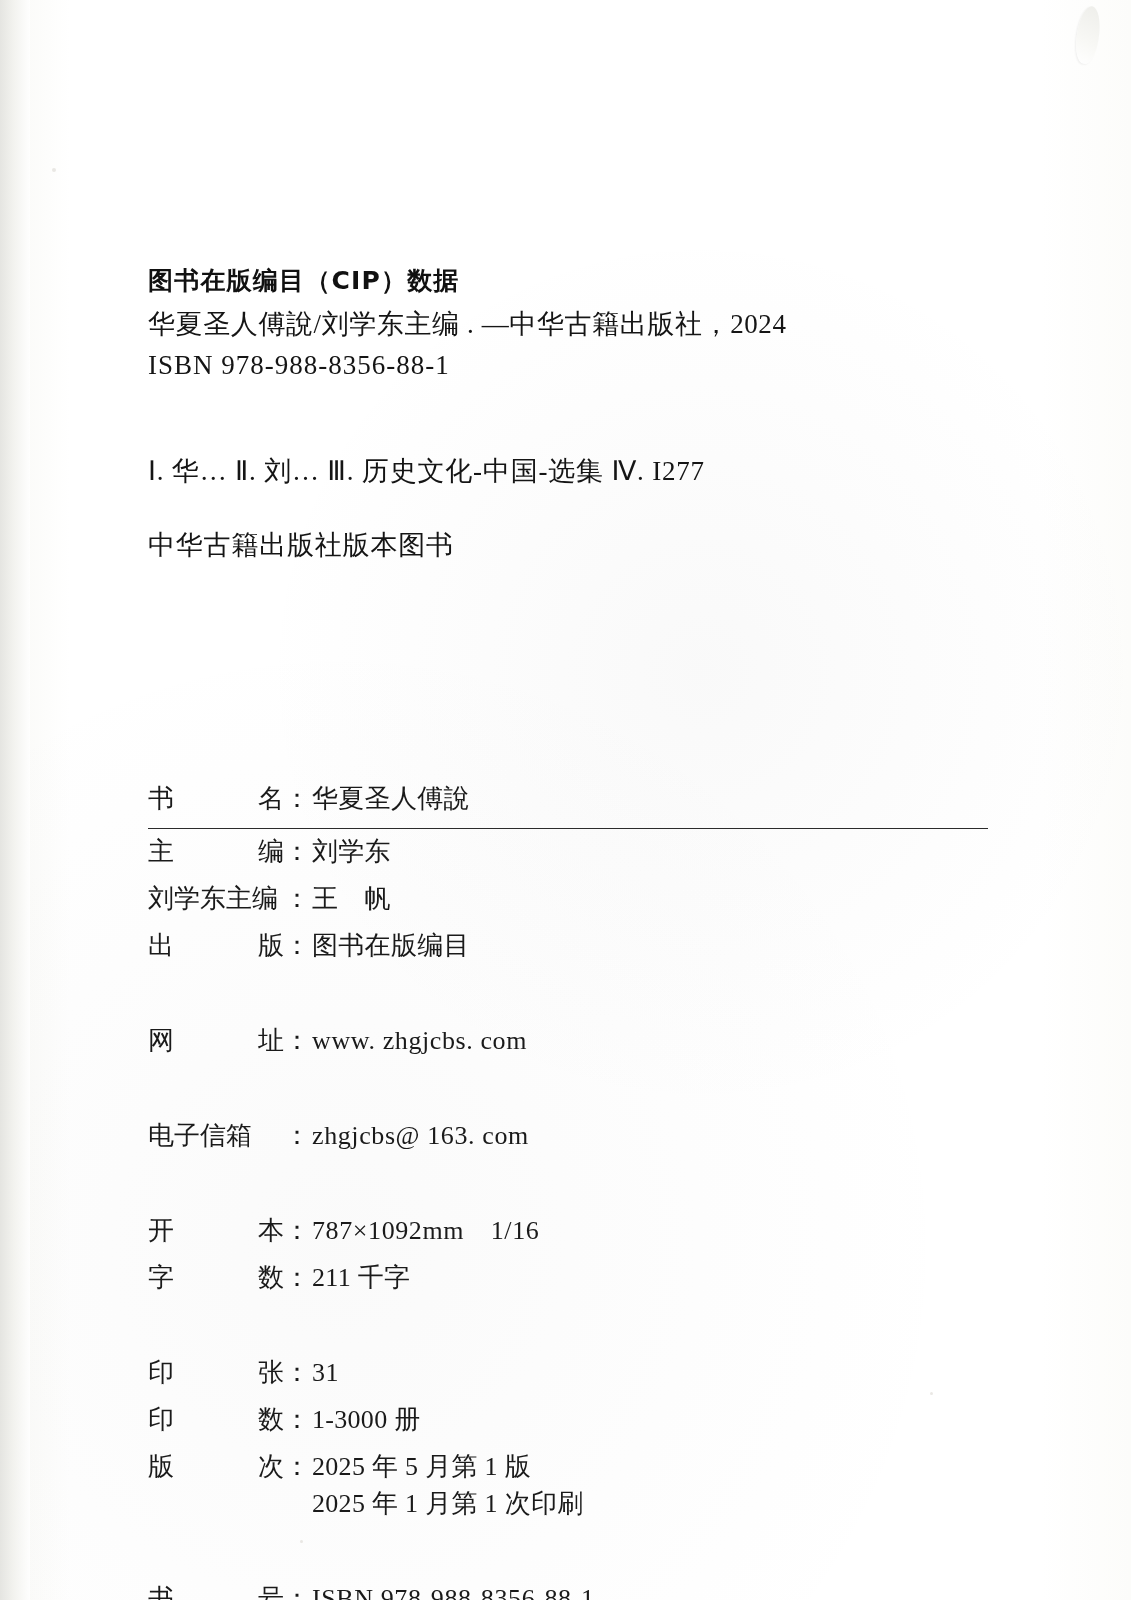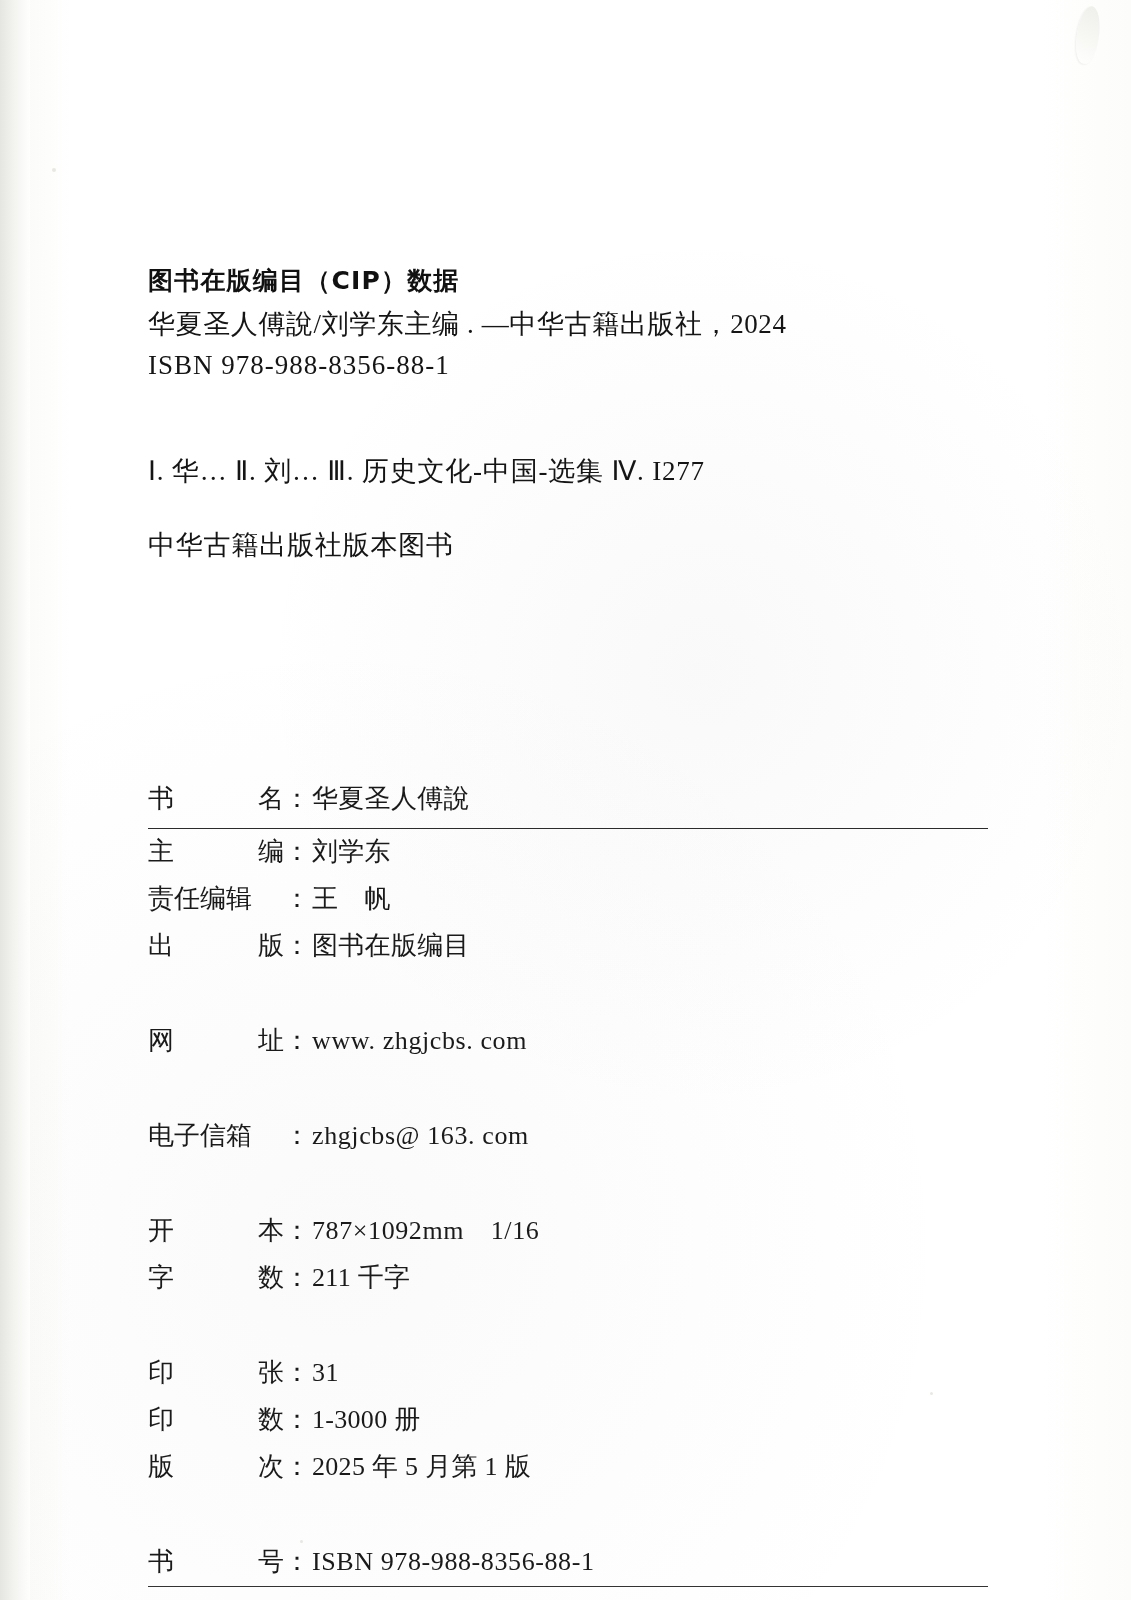--- a/index.html
+++ b/index.html
@@ -169,21 +169,21 @@
         <span class="label two">
           <span>主</span>
           <span>编</span>
         </span>
         <span class="colon">：</span>
         <span class="value">刘学东</span>
       </div>
 
       <div class="row">
         <span class="label">
-          <span>责任编辑</span>
+          <span>刘学东主编</span>
           <span></span>
         </span>
         <span class="colon">：</span>
         <span class="value">王　帆</span>
       </div>
 
       <div class="row">
         <span class="label two">
           <span>出</span>
           <span>版</span>
@@ -248,20 +248,28 @@
 
       <div class="row">
         <span class="label two">
           <span>版</span>
           <span>次</span>
         </span>
         <span class="colon">：</span>
         <span class="value">2025 年 5 月第 1 版</span>
       </div>
 
+      <div class="row cont">
+        <span class="label two">
+          <span></span>
+          <span></span>
+        </span>
+        <span class="colon">：</span>
+        <span class="value">2025 年 1 月第 1 次印刷</span>
+      </div>
 
       <div class="row">
         <span class="label two">
           <span>书</span>
           <span>号</span>
         </span>
         <span class="colon">：</span>
         <span class="value mono">ISBN 978-988-8356-88-1</span>
       </div>
 

